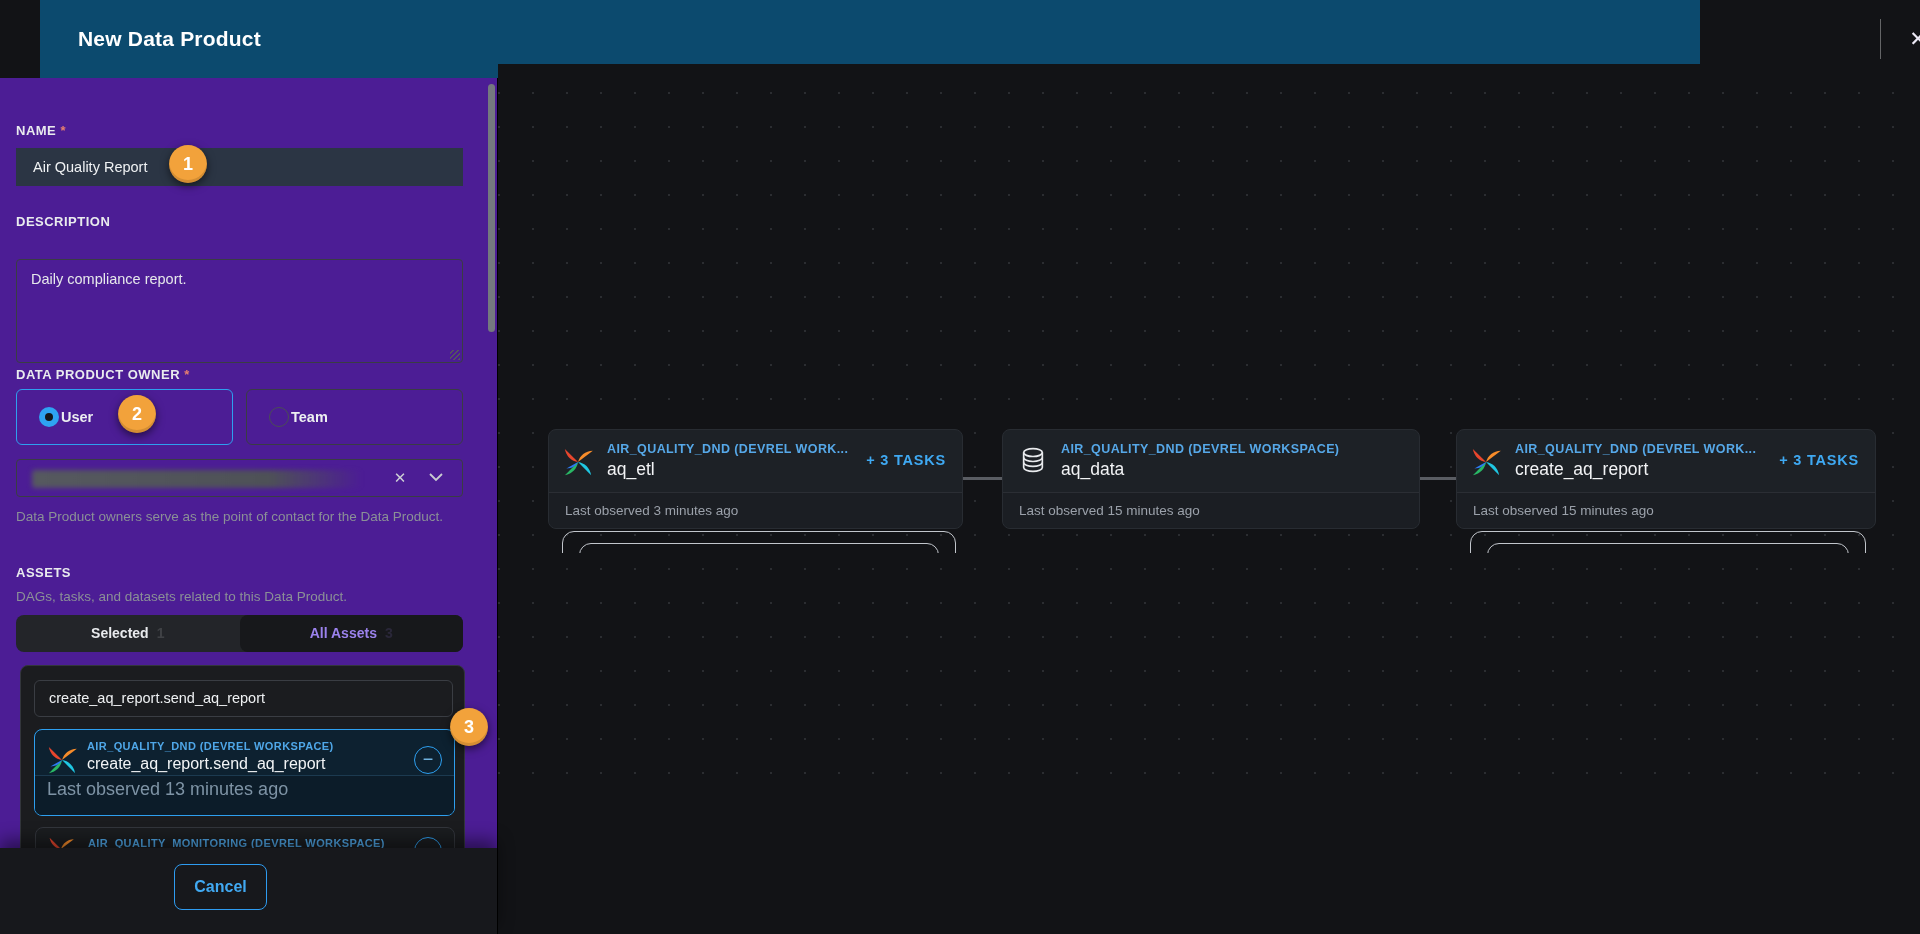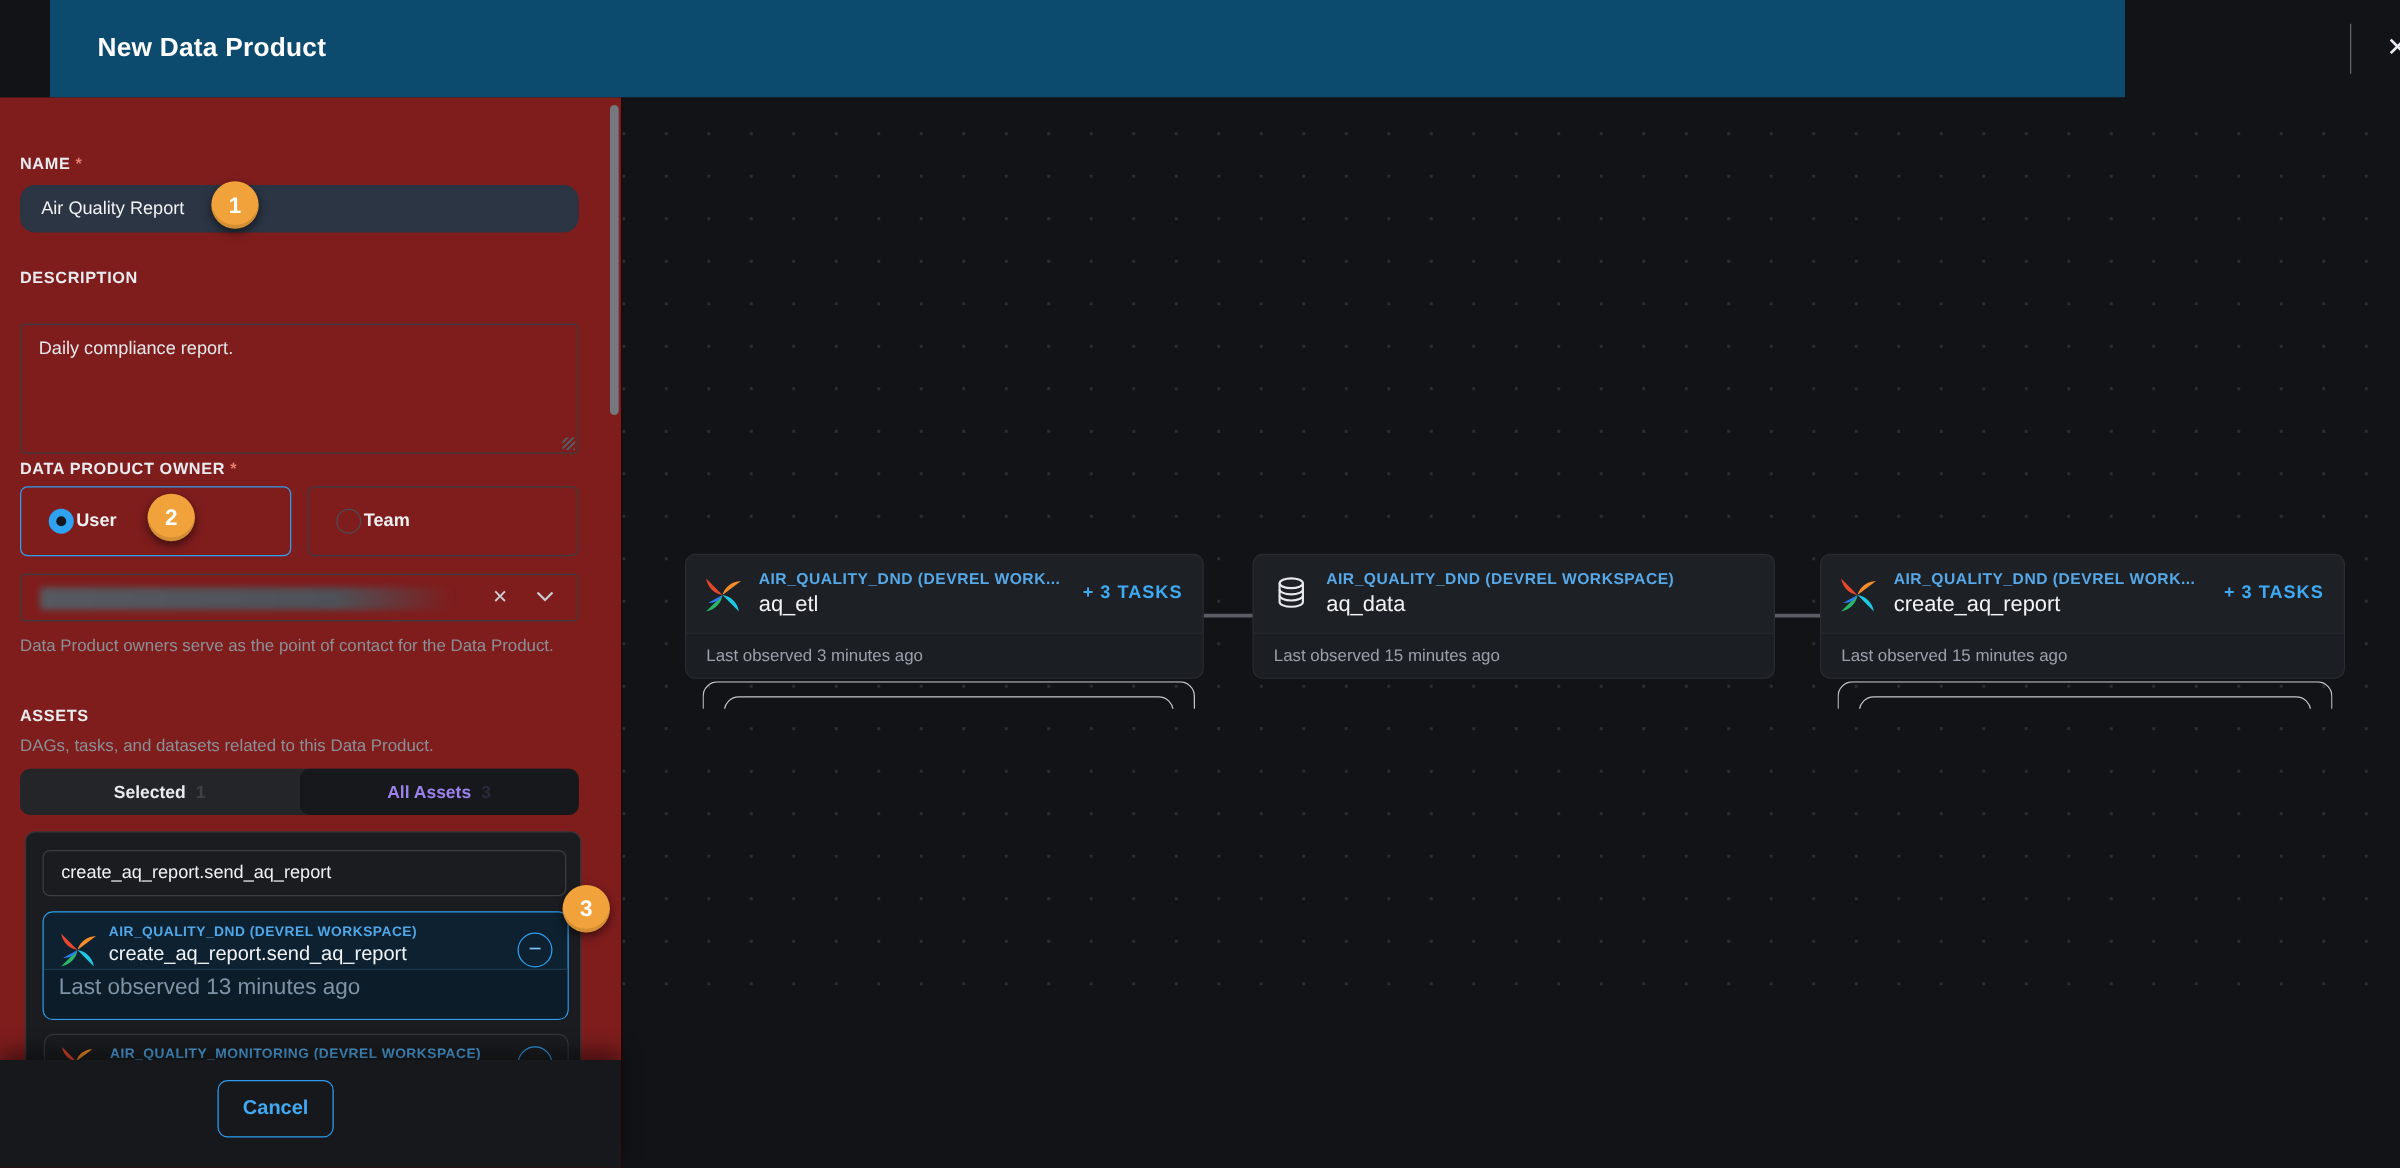--- a/index.html
+++ b/index.html
@@ -9,27 +9,27 @@
 
   
   .hdr { position:absolute; left:0; top:0; width:1660px; height:78px; background:#0c4a6e;margin-left:40px; }
   .hdr-title { position:absolute; left:38px; top:50%; transform:translateY(-50%);
     color:#FFFFFF; font-size:21px; font-weight:700; letter-spacing:.2px; }
   .hdr-div { position:absolute; left:1840px; top:19px; width:1px; height:40px; background:rgba(255,255,255,.35); }
   .hdr-close { position:absolute; left:1858px; top:22px; width:40px; height:36px; color:#EDEAF6;
     font-size:21px; line-height:34px; text-align:center; cursor:pointer; font-weight:400; }
 
   
-  .panel { position:absolute; left:0; top:78px; width:498px; height:856px; background:#7f1d1d; border-right:1px solid #000; }
+  .panel { position:absolute; left:0; top:78px; width:498px; height:856px; background:#4c1d95; border-right:1px solid #000; }
   .lbl { position:absolute; color:#E9EBEE; font-size:13px; font-weight:700; letter-spacing:.5px; }
   .req { color:#E77F6F; font-weight:700; }
   .help { color:#8B9097; font-size:13.5px; line-height:18px; }
 
   .name-input { position:absolute; left:16px; top:70px; width:447px; height:38px; background:#2B3544;
-    border:1px solid #2B3544; border-radius:12px; color:#F0F2F4; font-size:14.5px; line-height:36px; padding-left:16px; }
+    border:1px solid #2B3544; border-radius:0; color:#F0F2F4; font-size:14.5px; line-height:36px; padding-left:16px; }
   .textarea { position:absolute; left:16px; top:161px; width:447px; height:104px; background:transparent;
     border:1px solid #3A3D43; border-radius:4px; color:#E6E8EB; font-size:14.5px; padding:11px 14px;margin-top:20px; }
   .grip { position:absolute; right:2px; bottom:2px; width:10px; height:10px;
     background:repeating-linear-gradient(135deg,transparent 0 2px,#54575D 2px 3.5px); }
 
   .owner-cards { position:absolute; left:16px; top:311px; width:447px; height:56px; display:flex; gap:13px; }
   .owner-card { flex:1; border:1px solid #3A3D43; border-radius:6px; display:flex; align-items:center;
     padding-left:22px; gap:2px; cursor:pointer; }
   .owner-card.sel { border:1.5px solid #2E9FEF; }
   .radio { width:20px; height:20px; border-radius:50%; border:1.5px solid #4A4E55; position:relative; }
@@ -74,21 +74,21 @@
   .pfooter { position:absolute; left:0; top:770px; width:497px; height:86px; background:#17181C;
     box-shadow:0 -8px 16px rgba(0,0,0,.45); z-index:20; }
   .btn-cancel { position:absolute; left:174px; top:16px; width:93px; height:46px; border:1px solid #2E9BF0;
     border-radius:8px; background:transparent; color:#41A9F2; font-size:16px; font-weight:700; cursor:pointer;
     font-family:inherit; }
   .btn-create { position:absolute; left:280px; top:16px; width:197px; height:46px; border:none;
     border-radius:8px; background:#3BAAF5; color:#0A2B44; font-size:15px; font-weight:700; cursor:pointer;
     font-family:inherit; }
 
   
-  .canvas { position:absolute; left:498px; top:78px; width:1422px; height:724px; background:#121316;
+  .canvas { position:absolute; left:498px; top:64px; width:1422px; height:724px; background:#121316;
     background-image:radial-gradient(#2B2D31 1.3px, transparent 1.5px); background-size:34px 34px; background-position:18px 12px; }
   .node { position:absolute; top:365px; height:100px; background:#1D2126; border:1px solid #282C32; border-radius:8px; cursor:pointer; }
   .node .ico { position:absolute; left:14px; top:17px; width:30px; height:30px; }
   .node .ws { position:absolute; left:58px; top:12px; color:#56A8E8; font-size:12.5px; letter-spacing:.4px; font-weight:600; white-space:nowrap; }
   .node .ttl { position:absolute; left:58px; top:29px; color:#F2F3F5; font-size:17.5px; font-weight:500; }
   .node .chip { position:absolute; right:16px; top:22px; color:#3FA9F2; font-size:14.5px; font-weight:600; letter-spacing:.8px; cursor:pointer; }
   .node .obs { position:absolute; left:0; right:0; bottom:0; height:36px; border-top:1px solid #2B2E34;
     color:#9BA1AA; font-size:13.5px; line-height:35px; padding-left:16px; background:#1B1E23; border-radius:0 0 8px 8px; }
   .edge { position:absolute; top:413px; height:3px; background:#5A5D63; }
   .stack { position:absolute; top:467px; height:22px; overflow:hidden; }

